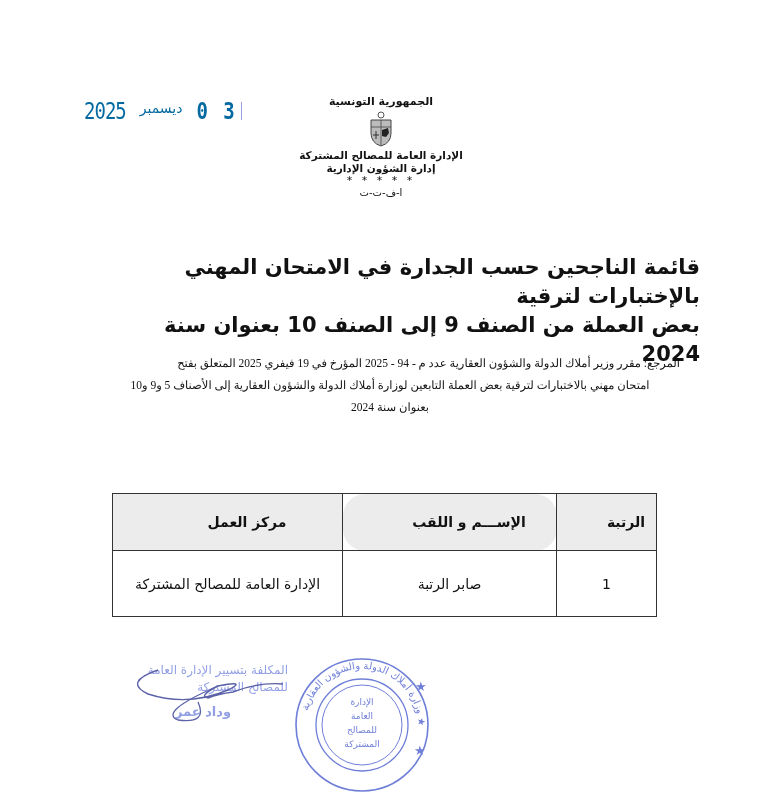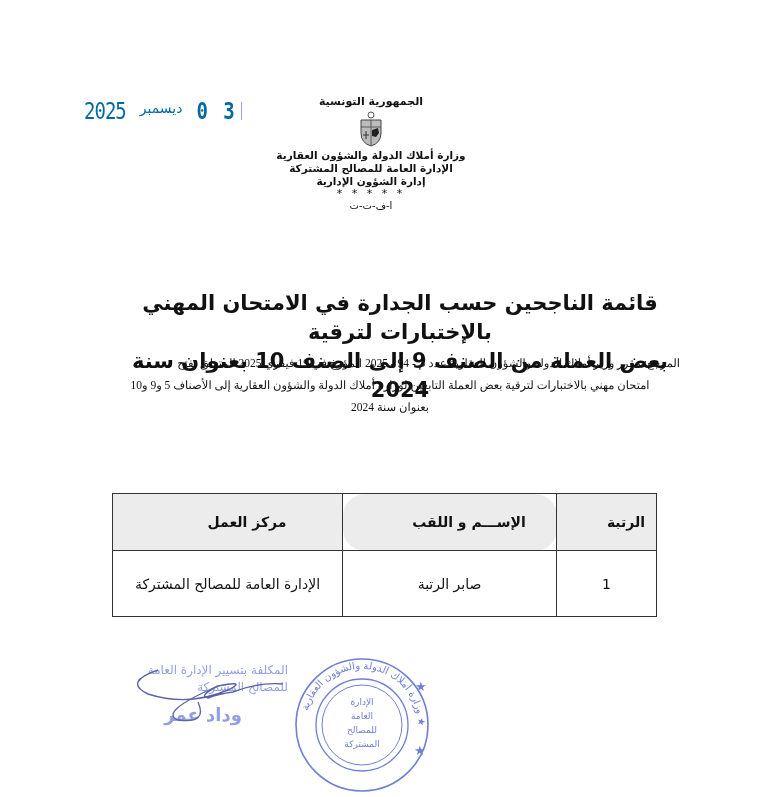--- a/index.html
+++ b/index.html
@@ -10,49 +10,49 @@
     .abs { position: absolute; }
 
     
     .date-stamp { left: 84px; top: 100px; display: flex; align-items: center; color: #0369a1; direction: ltr; }
     .date-year { font-family: "DejaVu Sans Mono", monospace; font-size: 19px; letter-spacing: -1px; transform: scaleY(1.2); }
     .date-month { font-size: 14px; margin: 0 14px 6px 14px; }
     .date-day { font-family: "DejaVu Sans Mono", monospace; font-size: 19px; font-weight: bold; letter-spacing: 2px; transform: scaleY(1.2); }
     .date-bar { width: 1px; height: 18px; background: #9aa3e8; margin-left: 4px; }
 
     
-    .letterhead { left: 271px; top: 95px; width: 200px; text-align: center; direction: rtl; font-size: 10.5px; line-height: 13px; }
+    .letterhead { left: 281px; top: 95px; width: 200px; text-align: center; direction: rtl; font-size: 10.5px; line-height: 13px; }
     .lh-republic { font-weight: bold; font-size: 11px; }
     .coat { width: 26px; height: 36px; margin: 3px auto 2px auto; position: relative; }
     .coat svg { display: block; }
     .lh-line { font-weight: bold; }
     .lh-stars { letter-spacing: 3px; font-size: 11px; line-height: 11px; }
     .lh-ref { font-size: 10px; }
 
     
-    .title { left: 100px; top: 253px; width: 600px; text-align: center; direction: rtl;
-             font-family: "DejaVu Sans", sans-serif; font-weight: bold; font-size: 21px; line-height: 29px; margin-top: 36px; }
+    .title { left: 100px; top: 253px; width: 600px; text-align: right; direction: rtl;
+             font-family: "DejaVu Sans", sans-serif; font-weight: bold; font-size: 21px; line-height: 29px; }
 
     
     .reference { left: 100px; top: 352px; width: 580px; direction: rtl; text-align: center;
                  font-family: Liberation Serif, serif; font-size: 11.5px; line-height: 22px; }
     .reference .line1 { text-align: right; }
 
     
     .table { left: 112px; top: 493px; width: 545px; border-collapse: collapse; direction: rtl; }
     .table th, .table td { border: 1.5px solid #333; text-align: center; font-size: 14px; }
     .table th { background: #ececec; height: 54px; font-weight: bold; padding-left: 40px; }
     .table td { height: 63px; background: #fff; }
     .col-rank { width: 58px; }
     .col-name { width: 172px; border-radius: 22px; }
 
     
     .signature { left: 118px; top: 662px; width: 170px; height: 80px; direction: rtl; color: #7f8fe0; }
     .sig-title { font-size: 12px; text-align: right; line-height: 17px; opacity: 0.85; }
-    .sig-name { font-size: 18px; font-weight: bold; text-align: center; margin-top: 8px; opacity: 0.85; }
+    .sig-name { font-size: 13px; font-weight: bold; text-align: center; margin-top: 8px; opacity: 0.85; }
     .sig-scribble { position: absolute; left: 0; top: 0; }
     .stamp { left: 288px; top: 655px; width: 148px; height: 140px; }
   </style>
 </head>
 <body>
 
 <div class="abs date-stamp">
   <span class="date-year">2025</span>
   <span class="date-month">ديسمبر</span>
   <span class="date-day">0 3</span>
@@ -64,21 +64,20 @@
   <div class="coat">
     <svg width="26" height="36" viewBox="0 0 26 36">
       <circle cx="13" cy="4" r="3" fill="none" stroke="#555" stroke-width="1"></circle>
       <path d="M3 9 H23 V22 Q23 32 13 35 Q3 32 3 22 Z" fill="#bbb" stroke="#444" stroke-width="1"></path>
       <line x1="13" y1="9" x2="13" y2="34" stroke="#444" stroke-width="0.8"></line>
       <line x1="3" y1="16" x2="23" y2="16" stroke="#444" stroke-width="0.8"></line>
       <path d="M14 19 l6 -2 l1 5 l-3 4 l-4 -1 z" fill="#222"></path>
       <path d="M5 24 l6 0 M8 20 l0 8" stroke="#333" stroke-width="1"></path>
     </svg>
   </div>
-  <div class="lh-line">وزارة أملاك الدولة والشؤون العقارية</div>
   <div class="lh-line">الإدارة العامة للمصالح المشتركة</div>
   <div class="lh-line">إدارة الشؤون الإدارية</div>
   <div class="lh-stars">* * * * *</div>
   <div class="lh-ref">ا-ف-ت-ت</div>
 </div>
 
 <div class="abs title">
   <div>قائمة الناجحين حسب الجدارة في  الامتحان المهني بالإختبارات لترقية</div>
   <div>بعض العملة  من الصنف 9 إلى الصنف 10 بعنوان سنة 2024</div>
 </div>

